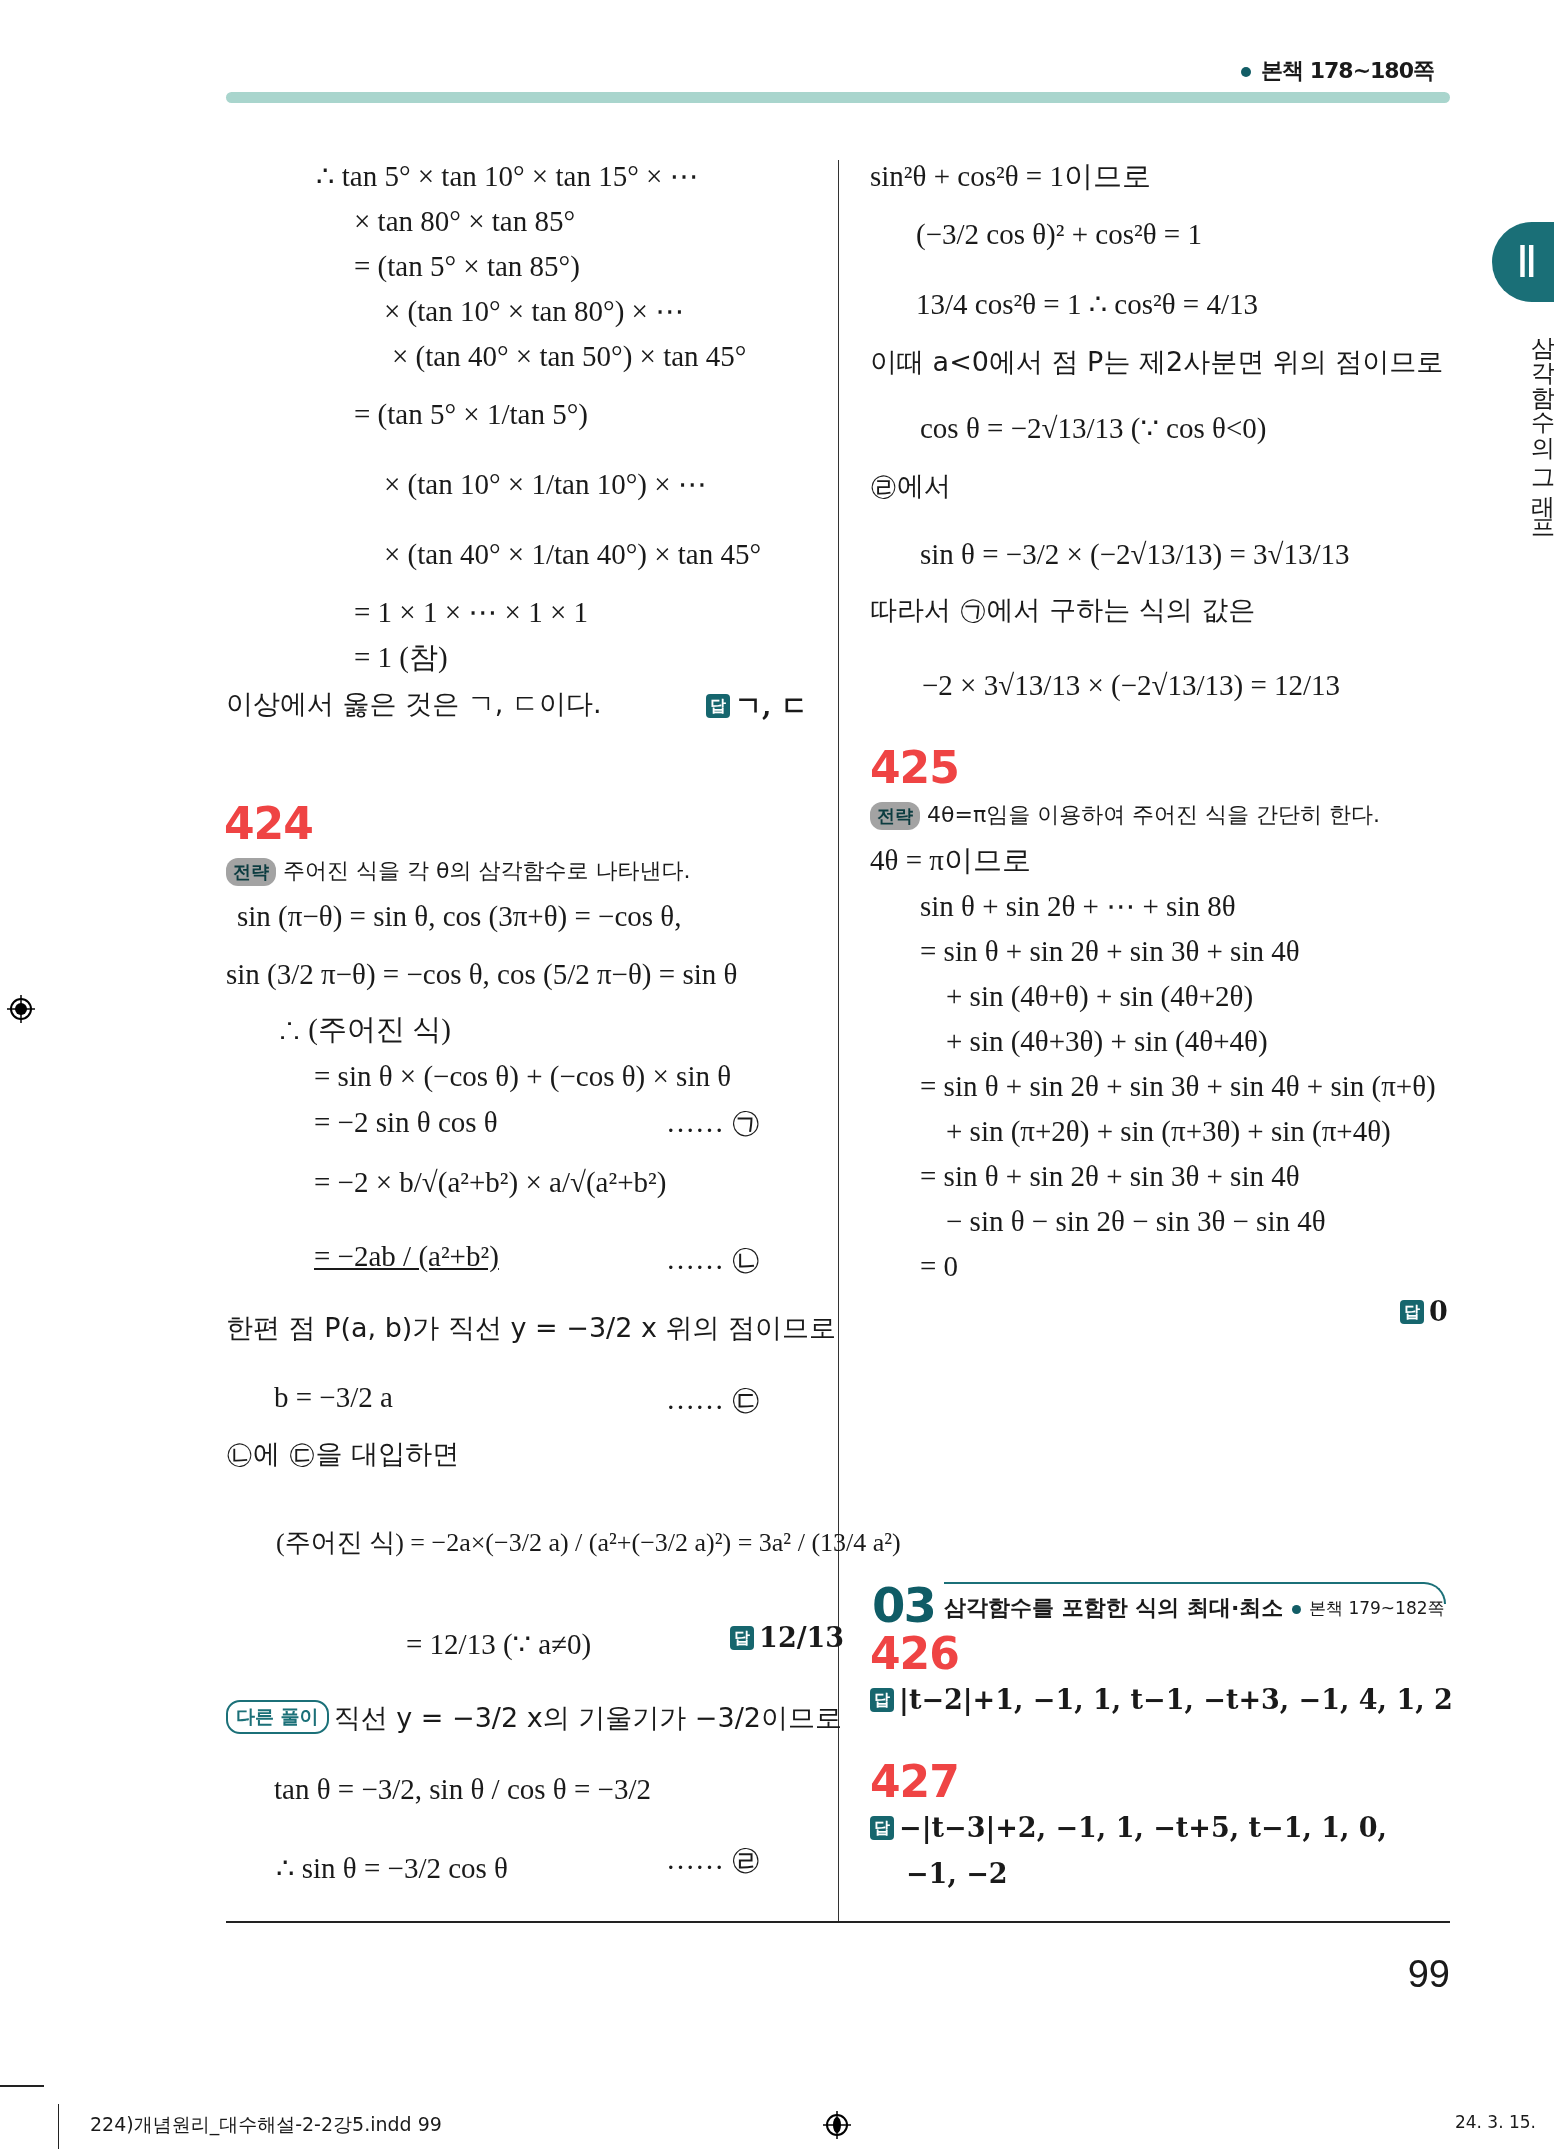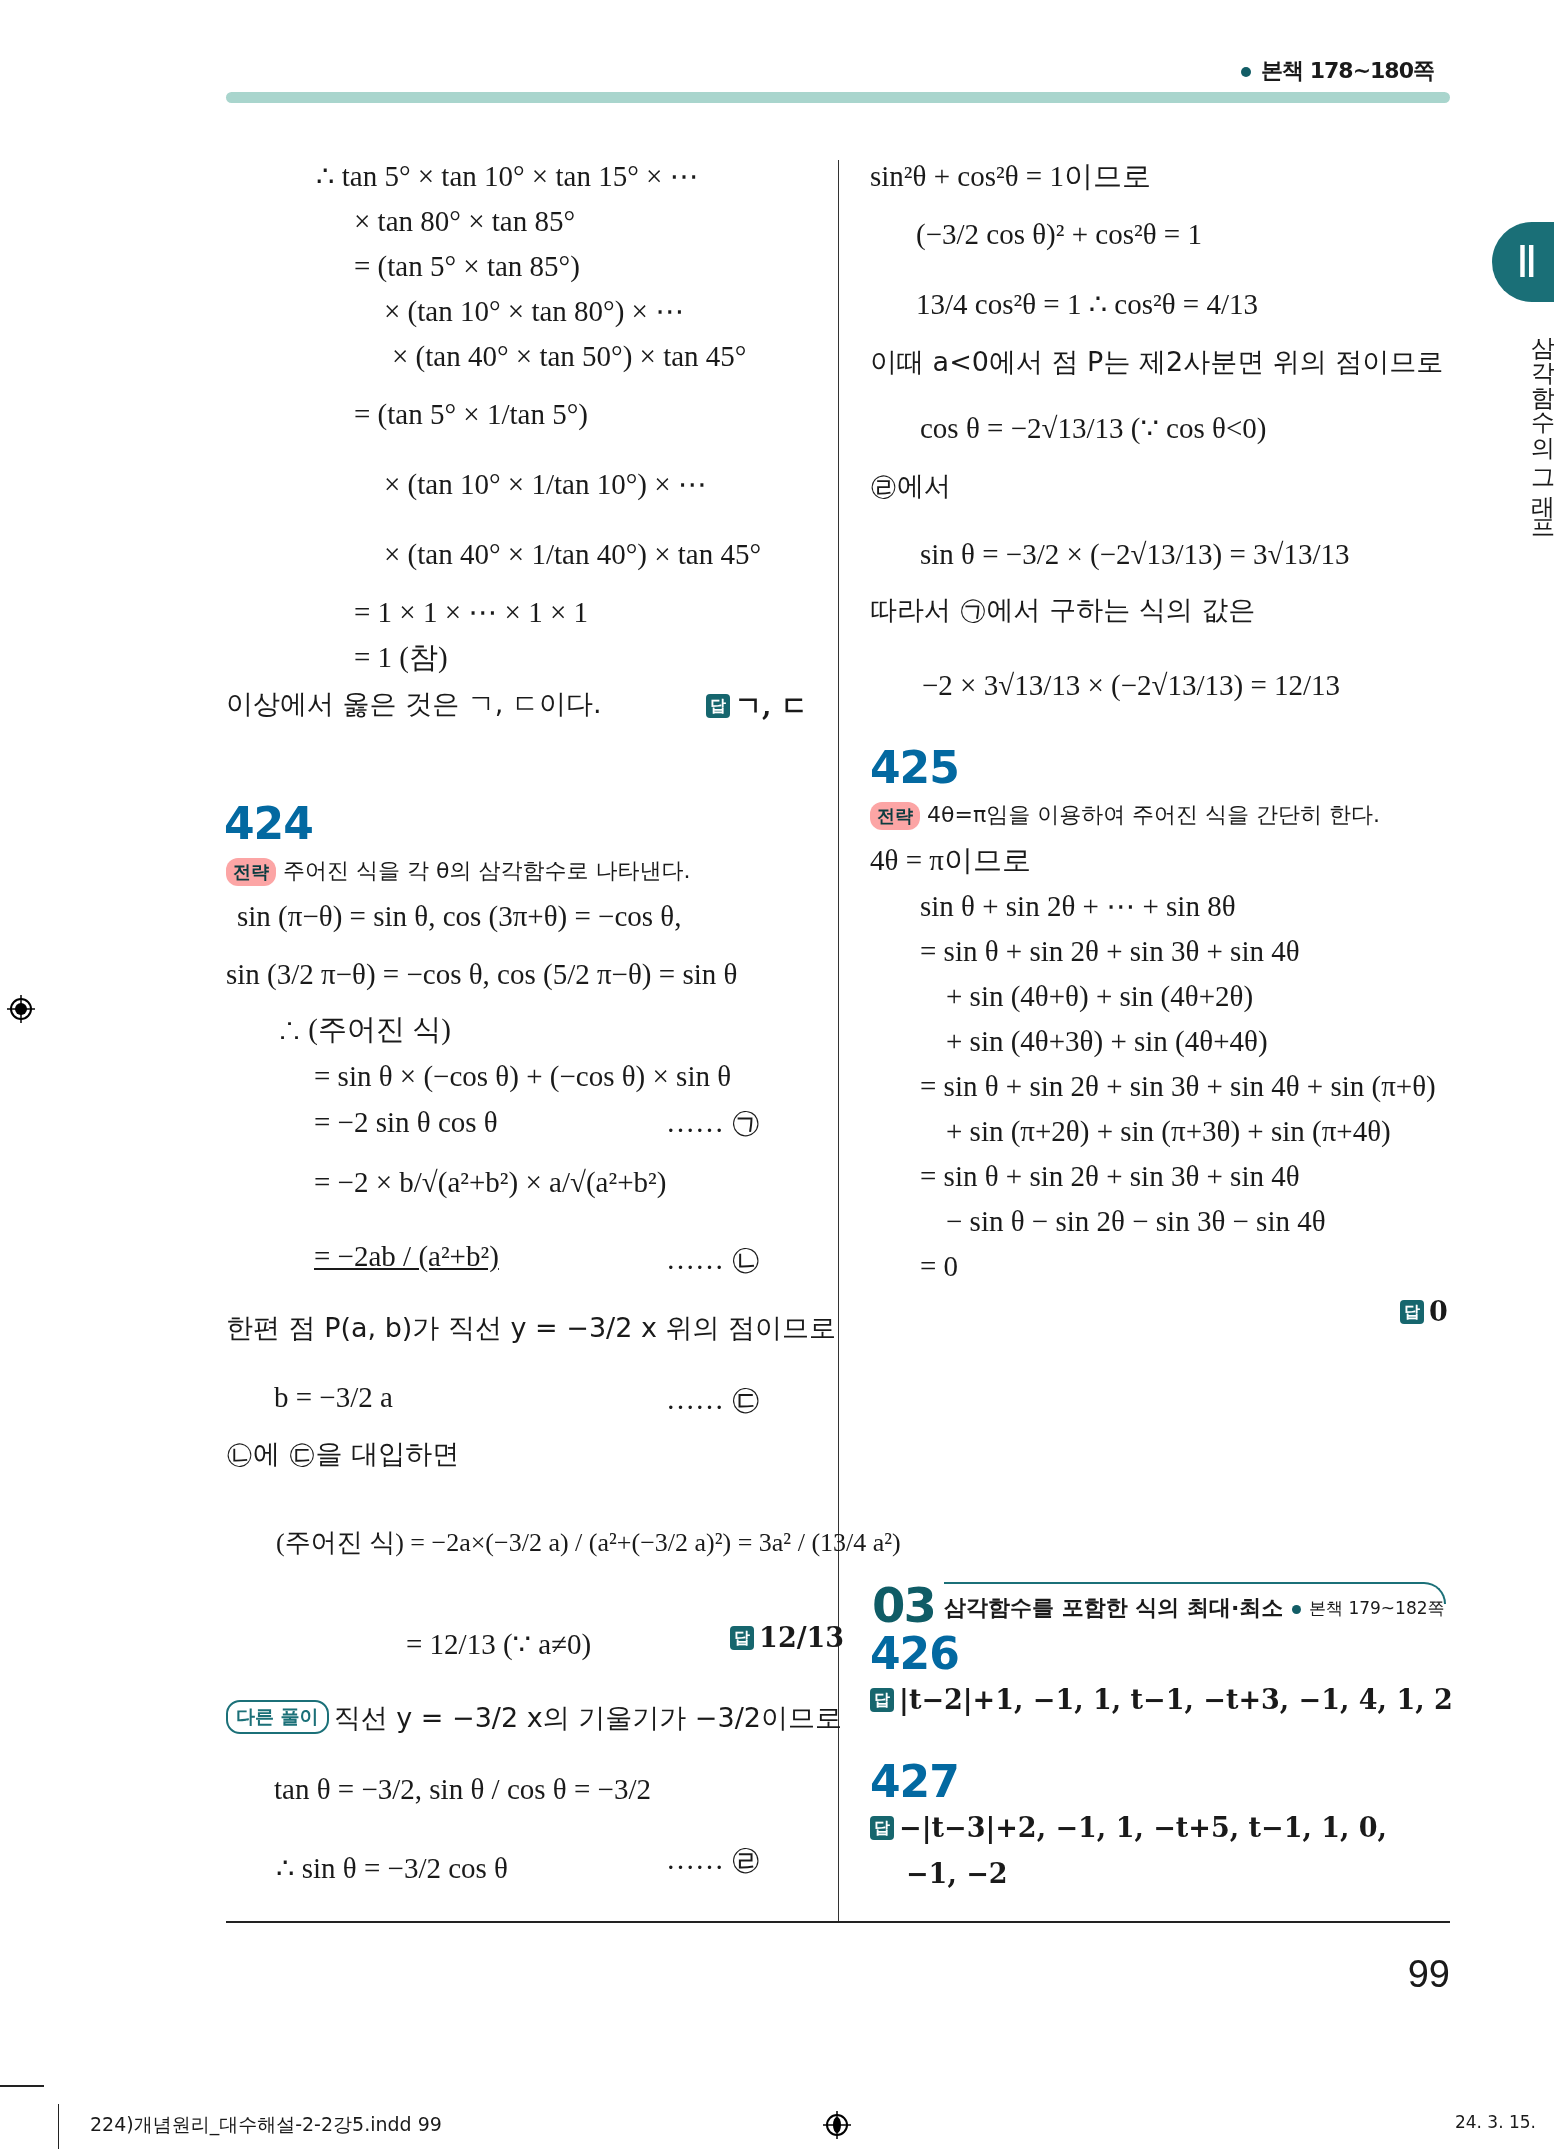--- a/index.html
+++ b/index.html
@@ -21,22 +21,22 @@
   .ch-tab { left:1492px; top:222px; width:80px; height:80px; border-radius:40px 0 0 40px; background:#1a6f77; color:#fff; }
   .ch-tab span { position:absolute; left:24px; top:14px; font-size:44px; font-family:"Liberation Serif", serif; }
   .ch-vert { left:1527px; top:320px; font-size:24px; writing-mode:vertical-rl; letter-spacing:1px; }
 
   
   .col-div { left:838px; top:160px; width:1px; height:1762px; background:#333; }
   .bottom-rule { left:226px; top:1921px; width:1224px; height:2px; background:#222; }
 
   .pnum { right:104px; top:1953px; font-size:38px; font-family:"Liberation Sans", sans-serif; }
 
-  .qnum { font-family:"DejaVu Sans", sans-serif; font-weight:bold; color:#0369a1; font-size:44px; letter-spacing:-1px; }
-  .badge { display:inline-block; background:#fca5a5; color:#0c3c40; font-family:"DejaVu Sans",sans-serif; font-weight:bold; font-size:18px; padding:2px 7px; border-radius:12px; vertical-align:middle; }
+  .qnum { font-family:"DejaVu Sans", sans-serif; font-weight:bold; color:#ef4444; font-size:44px; letter-spacing:-1px; }
+  .badge { display:inline-block; background:#a3a3a3; color:#0c3c40; font-family:"DejaVu Sans",sans-serif; font-weight:bold; font-size:18px; padding:2px 7px; border-radius:12px; vertical-align:middle; }
   .strategy { font-family:"DejaVu Sans",sans-serif; font-size:22px; white-space:nowrap; }
   .ans-badge { display:inline-block; background:#16666e; color:#fff; font-family:"DejaVu Sans",sans-serif; font-size:16px; font-weight:bold; width:24px; height:24px; line-height:24px; text-align:center; border-radius:4px; vertical-align:middle; }
   .ans-text { font-family:"DejaVu Serif",serif; font-weight:bold; font-size:27px; vertical-align:middle; white-space:nowrap; }
   .alt-badge { display:inline-block; border:2px solid #1b7078; color:#1b7078; border-radius:14px; font-family:"DejaVu Sans",sans-serif; font-size:19px; font-weight:bold; padding:2px 8px; vertical-align:middle; }
 
   .sec-head { left:872px; top:1556px; width:580px; height:50px;margin-top:23px; }
   .sec-num { font-family:"DejaVu Sans",sans-serif; font-weight:bold; font-size:48px; color:#0f5c66; position:absolute; left:0; top:-2px; letter-spacing:-2px; }
   .sec-title { position:absolute; left:72px; top:14px; font-family:"DejaVu Sans",sans-serif; font-weight:bold; font-size:22px; white-space:nowrap; }
   .sec-ref { position:absolute; left:420px; top:18px; font-family:"DejaVu Sans",sans-serif; font-size:17px; white-space:nowrap; }
   .sec-ref .dot { display:inline-block; width:9px; height:9px; border-radius:50%; background:#125d66; margin-right:8px; vertical-align:middle; }

